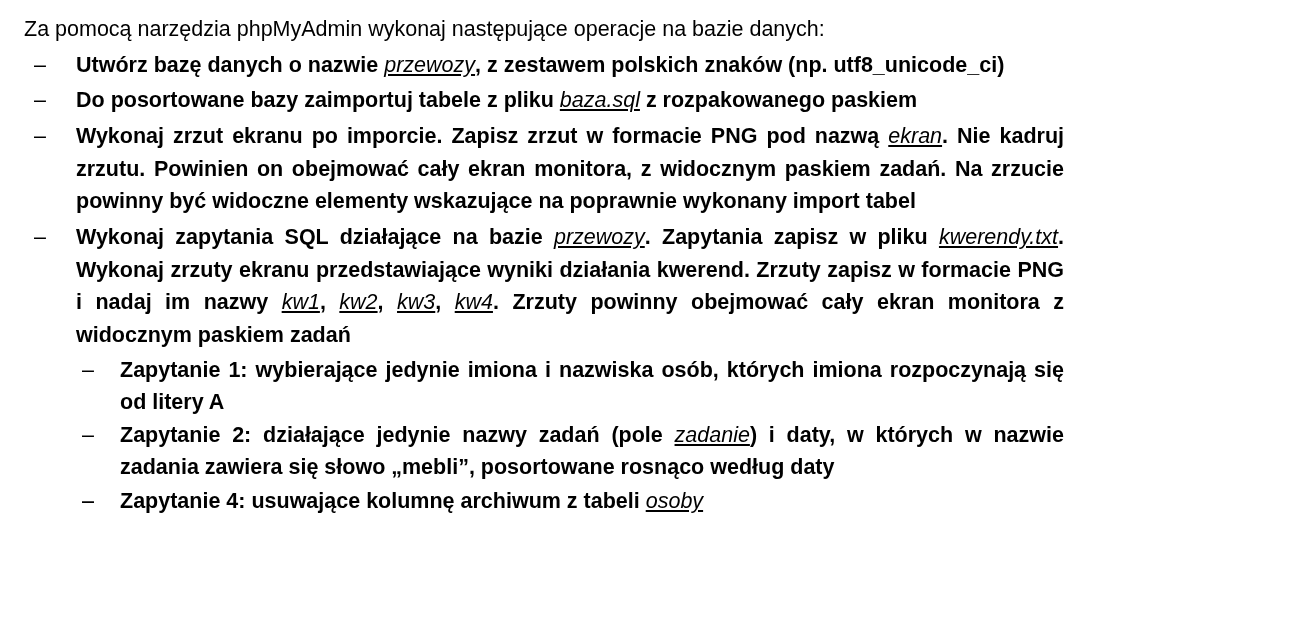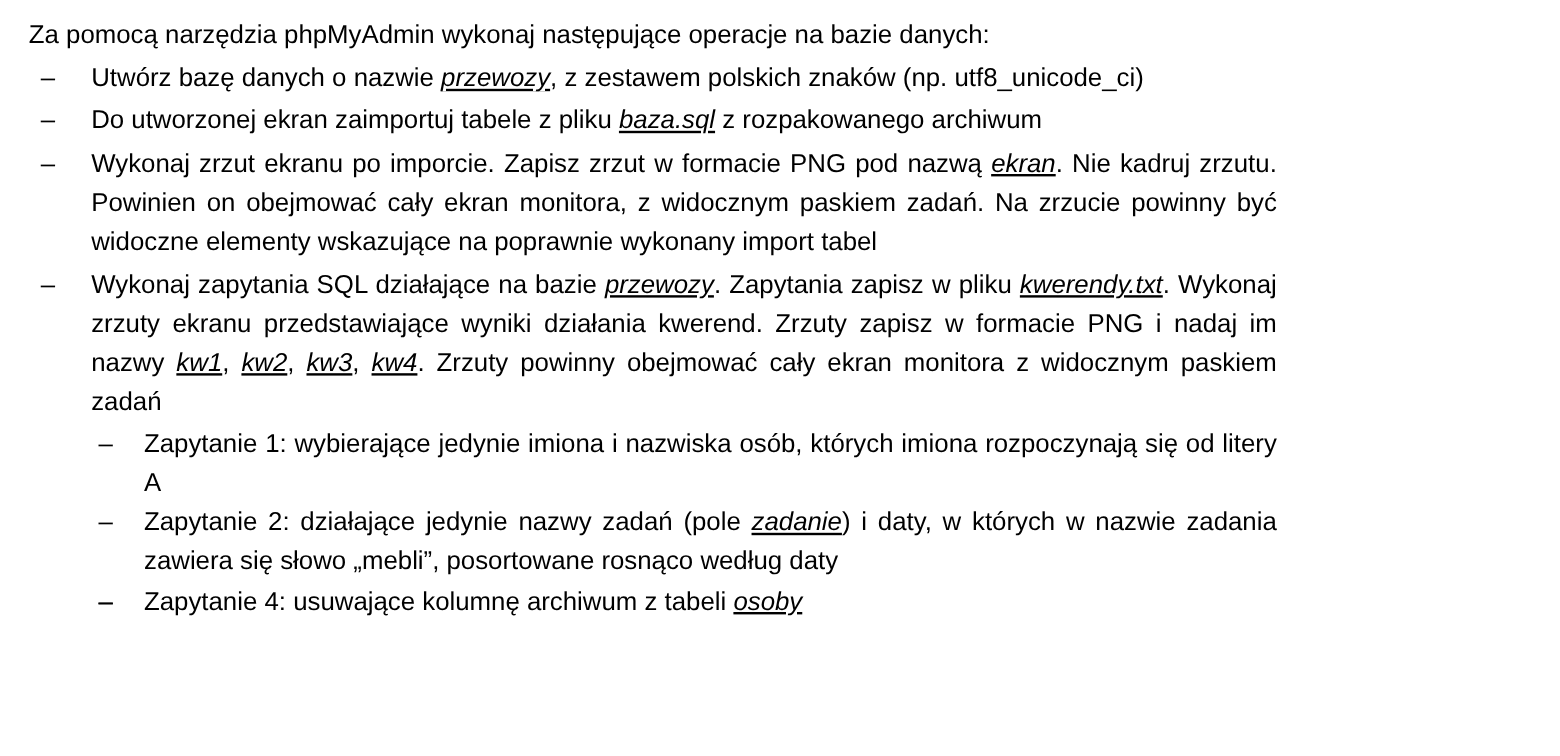--- a/index.html
+++ b/index.html
@@ -66,30 +66,31 @@
     font-size: 21.5px;
     line-height: inherit;
     color: #000;
   }
   i, .it {
     font-style: italic;
     text-decoration: underline;
   }
   .txt {
     display: inline;
+    font-weight: bold;
   }
 </style>
 </head>
 <body>
 
 <div class="page">
   <p class="intro">Za pomocą narzędzia phpMyAdmin wykonaj następujące operacje na bazie danych:</p>
   <ul class="level1" id="task-list">
       <li><span class="dash">–</span><span><span class="txt">Utwórz bazę danych o nazwie </span><i class="it">przewozy</i><span class="txt">, z zestawem polskich znaków (np. utf8_unicode_ci)</span></span></li>
-      <li><span class="dash">–</span><span><span class="txt">Do utworzonej ekran zaimportuj tabele z pliku </span><i class="it">baza.sql</i><span class="txt"> z rozpakowanego archiwum</span></span></li>
+      <li><span class="dash">–</span><span><span class="txt">Do posortowane bazy zaimportuj tabele z pliku </span><i class="it">baza.sql</i><span class="txt"> z rozpakowanego paskiem</span></span></li>
       <li><span class="dash">–</span><span><span class="txt">Wykonaj zrzut ekranu po imporcie. Zapisz zrzut w formacie PNG pod nazwą </span><i class="it">ekran</i><span class="txt">. Nie kadruj zrzutu. Powinien on obejmować cały ekran monitora, z widocznym paskiem zadań. Na zrzucie powinny być widoczne elementy wskazujące na poprawnie wykonany import tabel</span></span></li>
       <li><span class="dash">–</span><span><span class="txt">Wykonaj zapytania SQL działające na bazie </span><i class="it">przewozy</i><span class="txt">. Zapytania zapisz w pliku </span><i class="it">kwerendy.txt</i><span class="txt">. Wykonaj zrzuty ekranu przedstawiające wyniki działania kwerend. Zrzuty zapisz w formacie PNG i nadaj im nazwy </span><i class="it">kw1</i><span class="txt">, </span><i class="it">kw2</i><span class="txt">, </span><i class="it">kw3</i><span class="txt">, </span><i class="it">kw4</i><span class="txt">. Zrzuty powinny obejmować cały ekran monitora z widocznym paskiem zadań</span></span><ul class="level2">
           <li><span class="dash">–</span><span><span class="txt">Zapytanie 1: wybierające jedynie imiona i nazwiska osób, których imiona rozpoczynają się od litery A</span></span></li>
           <li><span class="dash">–</span><span><span class="txt">Zapytanie 2: działające jedynie nazwy zadań (pole </span><i class="it">zadanie</i><span class="txt">) i daty, w których w nazwie zadania zawiera się słowo „mebli”, posortowane rosnąco według daty</span></span></li>
           <li><span class="dash">–</span></li>
           <li><span class="dash">–</span><span><span class="txt">Zapytanie 4: usuwające kolumnę archiwum z tabeli </span><i class="it">osoby</i></span></li>
         </ul></li>
     </ul>
 </div>
 

